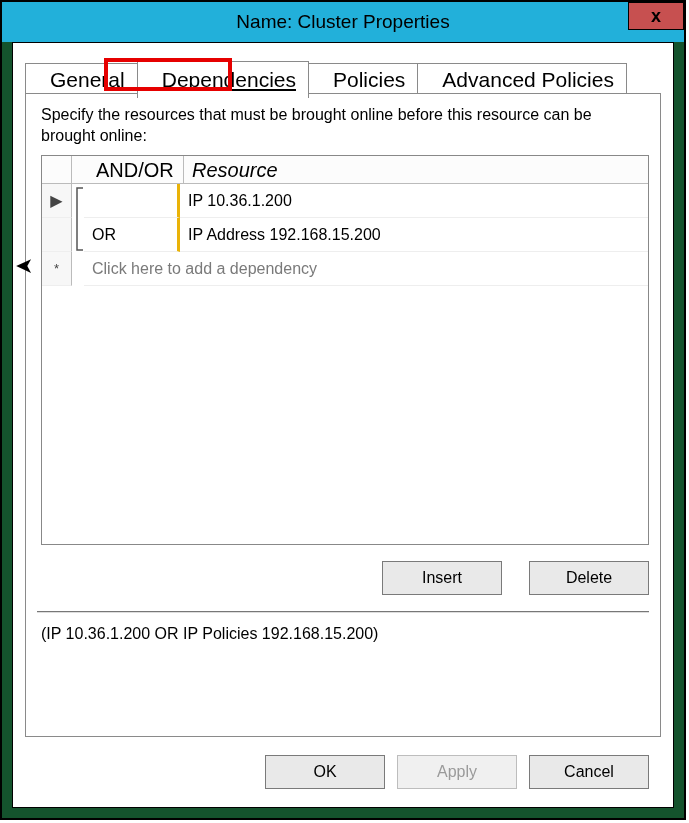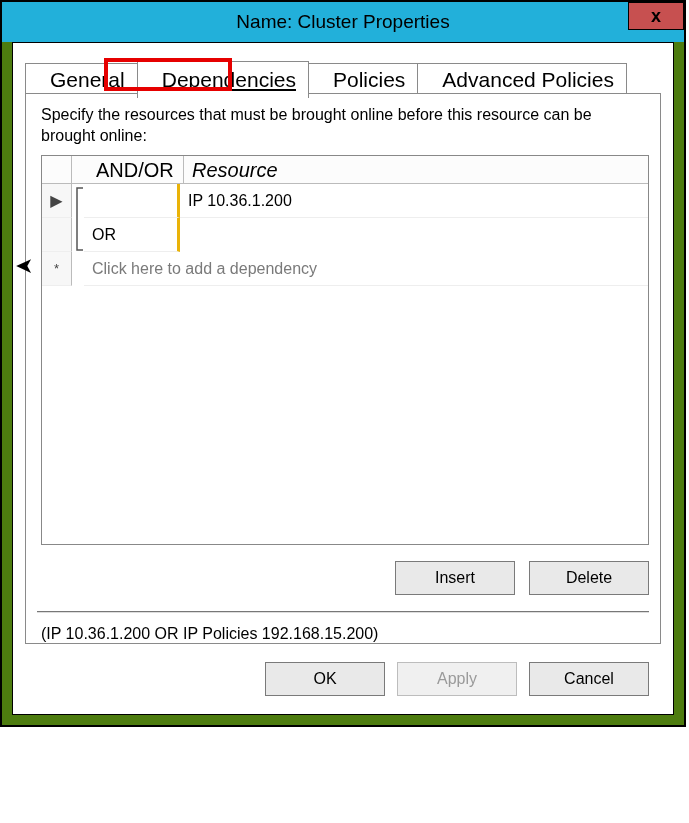--- a/index.html
+++ b/index.html
@@ -9,23 +9,23 @@
     font-size: 15px;
     background: #fff;
     width: 689px;
     height: 823px;
     position: relative;
   }
   .outer-frame {
     position: absolute;
     top: 0; left: 0;
     width: 686px;
-    height: 727px;
+    height: 820px;
     border: 2px solid #000;
-    background: #4d7c0f;
+    background: #14532d;
   }
   .titlebar {
     height: 40px;
     background: #22b0da;
     position: relative;
     display: flex;
     align-items: center;
     justify-content: center;
   }
   .titlebar-title {
@@ -162,21 +162,21 @@
     top: 30px;
     width: 14px;
     height: 66px;
     pointer-events: none;
   }
   .btn-row {
     position: absolute;
     right: 24px;
     top: 518px;
     display: flex;
-    gap: 14px;
+    gap: 27px;
   }
   .win-btn {
     min-width: 120px;
     height: 34px;
     background: #e9e9e9;
     border: 1px solid #7a7a7a;
     font-size: 16px;
     color: #000;
     cursor: pointer;
   }
@@ -251,20 +251,21 @@
         <div class="gc gc-marker">▶</div>
         <div class="gc gc-bracket"></div>
         <div class="gc gc-andor"></div>
         <div class="gc gc-res">IP 10.36.1.200</div>
       </div>
 
       <div class="grid-row">
         <div class="gc gc-marker"></div>
         <div class="gc gc-bracket"></div>
         <div class="gc gc-andor">OR</div>
+        <div class="gc gc-res">IP Address 192.168.15.200</div>
       </div>
 
       <div class="grid-row">
         <div class="gc gc-marker" style="font-size:13px;">*</div>
         <div class="gc gc-bracket"></div>
         <div class="gc gc-res gc-placeholder" style="flex:1;">Click here to add a dependency</div>
       </div>
 
       <svg class="bracket-svg" viewBox="0 0 14 66">
         <path d="M10 2 L4 2 L4 64 L10 64" stroke="#555" stroke-width="1.5" fill="none"></path>

